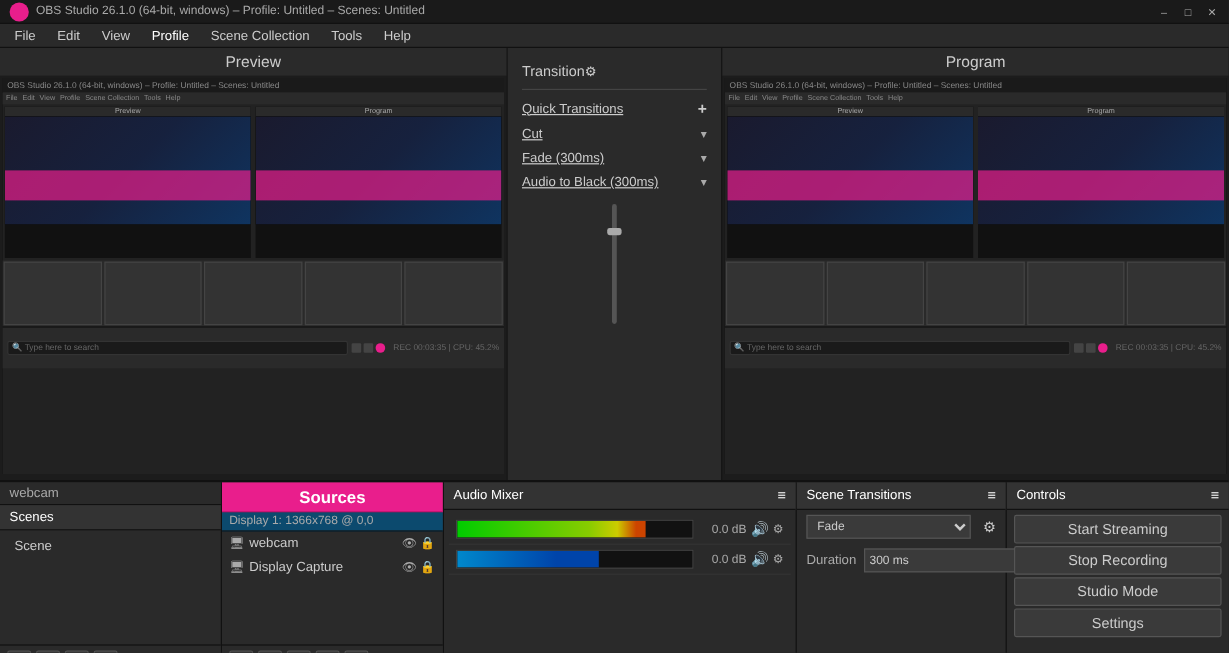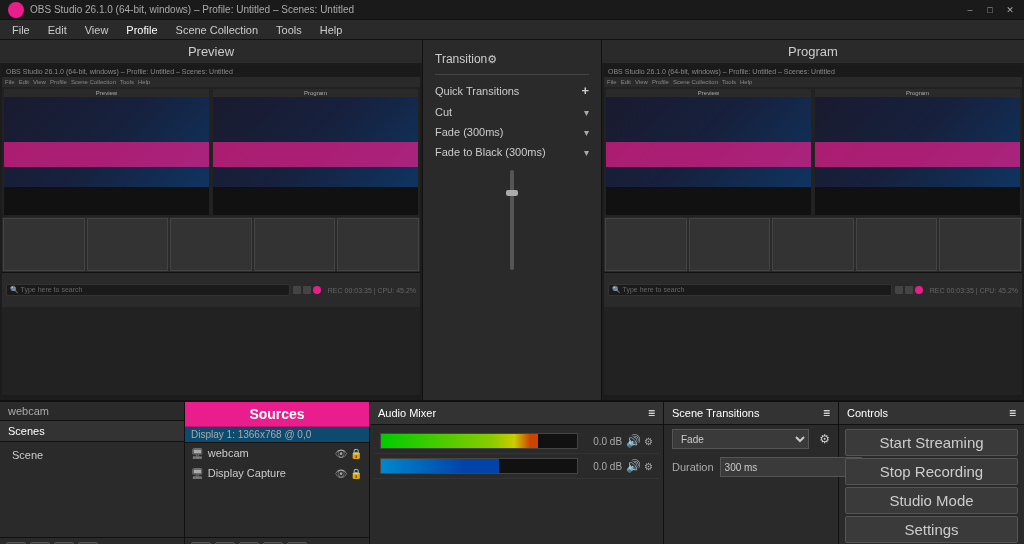--- a/index.html
+++ b/index.html
@@ -176,21 +176,21 @@
     }
     .transition-row {
       display: flex;
       align-items: center;
       justify-content: space-between;
       padding: 4px 12px;
       font-size: 11px;
       color: #ccc;
       cursor: pointer;
     }
-    .transition-row .label { flex: 1; }
+    .transition-row .label { flex: 1; text-decoration: underline; }
     .transition-row .chevron { color: #aaa; font-size: 10px; }
     .transition-divider {
       height: 1px;
       background: #444;
       margin: 4px 12px;
     }
     #transition-slider-wrap {
       display: flex;
       justify-content: center;
       padding: 8px 12px;
@@ -372,21 +372,21 @@
       display: flex;
       flex-direction: column;
     }
     .ctrl-btn {
       margin: 2px 6px;
       padding: 4px 8px;
       background: #3a3a3a;
       border: 1px solid #555;
       border-radius: 2px;
       color: #ccc;
-      font-size: 15px;
+      font-size: 12px;
       cursor: pointer;
       text-align: center;
     }
     .ctrl-btn.stop-recording { background: #3a3a3a; }
     .icon-gear { font-size: 11px; }
     .icon-plus { font-size: 13px; font-weight: bold; }
     .webcam-label {
       background: #2a2a2a;
       padding: 3px 8px;
       font-size: 11px;
@@ -485,21 +485,21 @@
     </div>
     <div class="transition-row">
       <span class="label">Cut</span>
       <span class="chevron">▾</span>
     </div>
     <div class="transition-row">
       <span class="label">Fade (300ms)</span>
       <span class="chevron">▾</span>
     </div>
     <div class="transition-row">
-      <span class="label">Fade to Black (300ms)</span>
+      <span class="label">Audio to Black (300ms)</span>
       <span class="chevron">▾</span>
     </div>
     <div id="transition-slider-wrap">
       <div class="slider-track">
         <div class="slider-thumb"></div>
       </div>
     </div>
   </div>
 
   <div id="program-pane">

